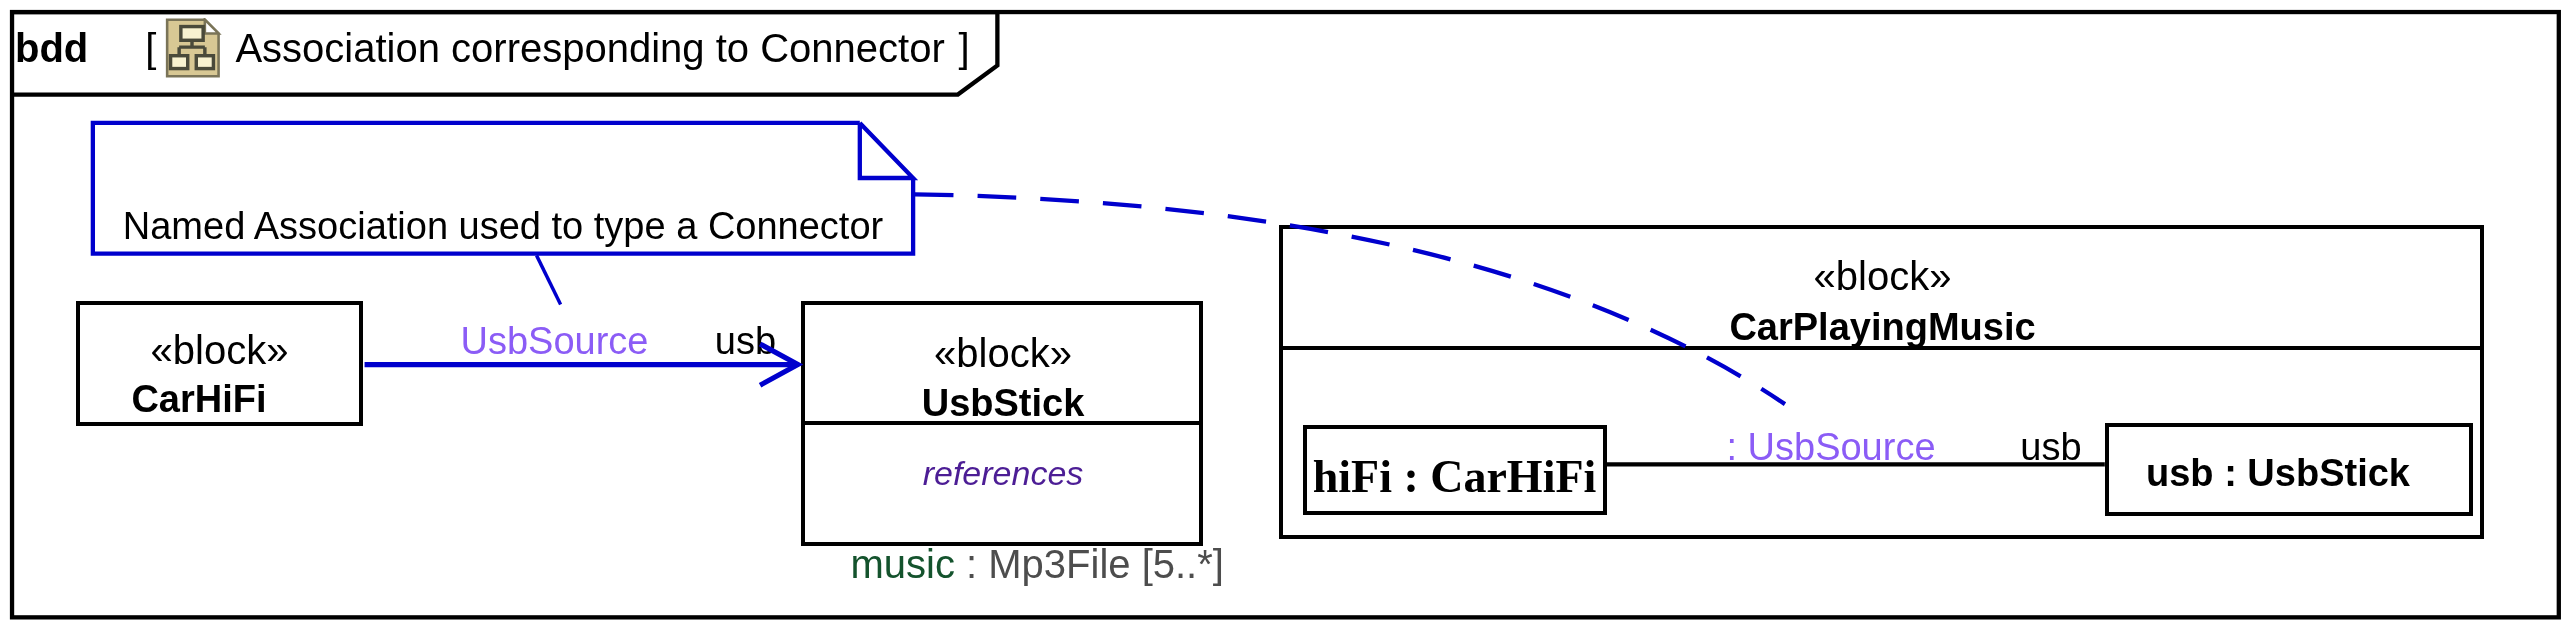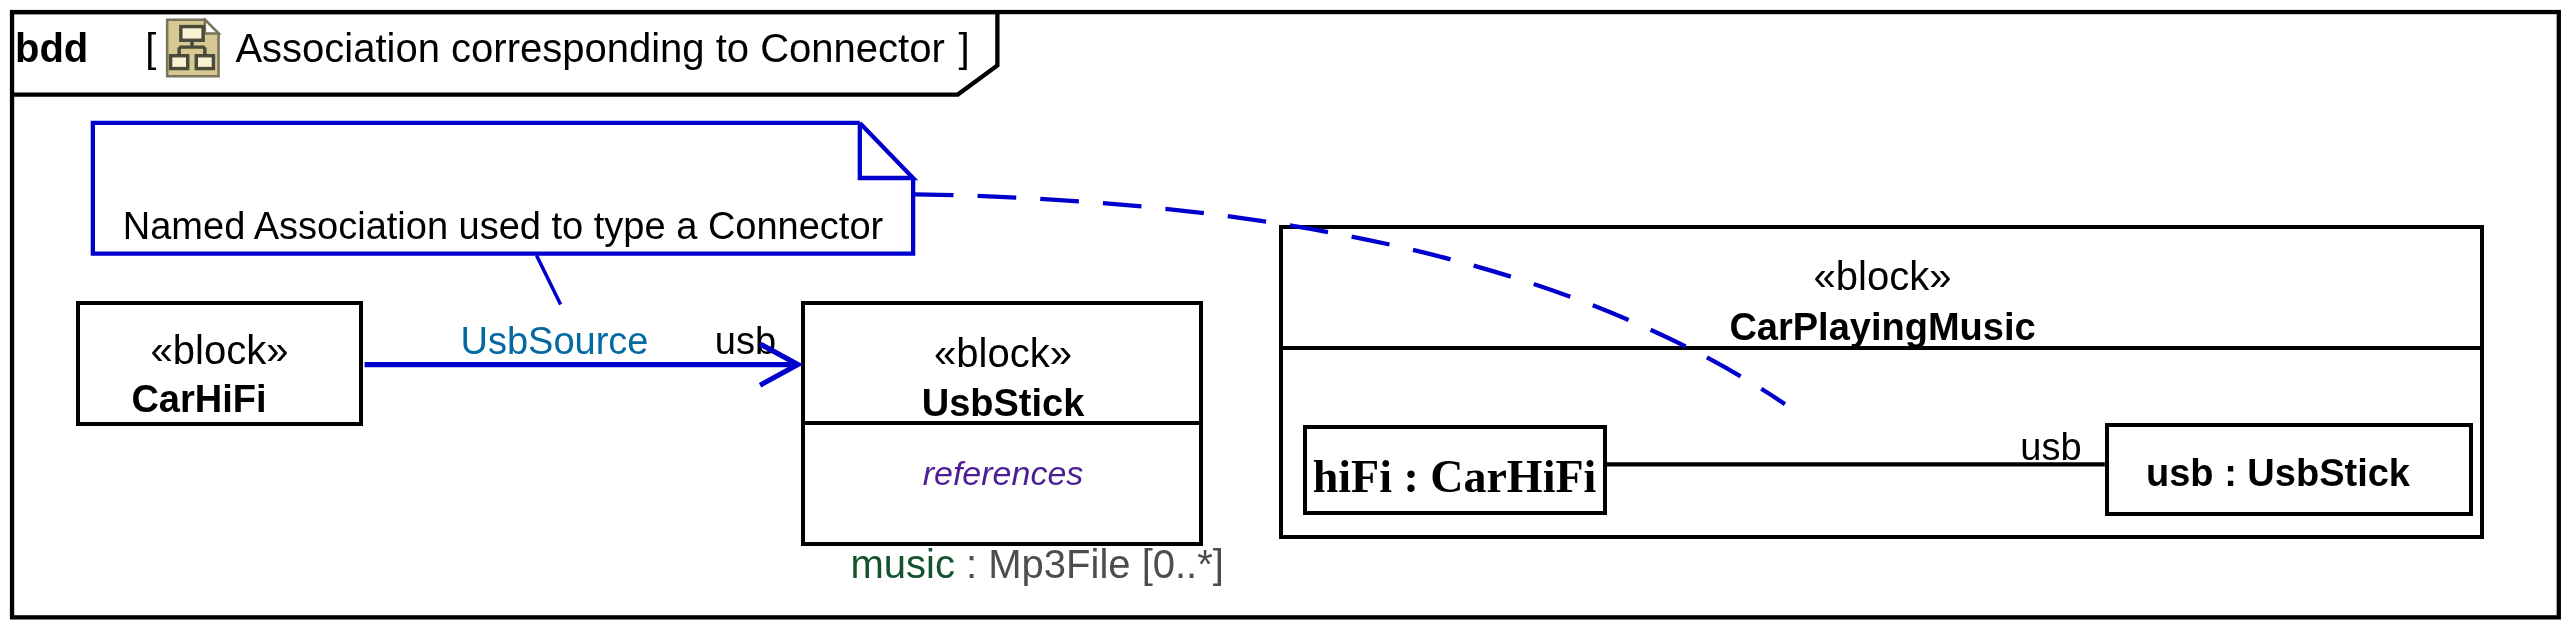--- a/index.html
+++ b/index.html
@@ -8,21 +8,21 @@
     width:2576px;height:638px;
     background:#ffffff;
     font-family:"Liberation Sans", sans-serif;
     color:#000;
     overflow:hidden;
   }
   .abs{position:absolute;}
   .lbl{font-size:40px;line-height:1.15;white-space:nowrap;}
   .center{text-align:center;margin-top:12px;}
   .bold{font-weight:bold;}
-  .blue{color:#0369a1;text-align:center;}
+  .blue{color:#8b5cf6;text-align:center;}
   .gray{color:#4c1d95;}
   .italic{font-style:italic;}
   .box{position:absolute;border:4.3px solid #000;background:#fff;box-sizing:border-box;}
   .compartment-divider{border-bottom:4.3px solid #000;box-sizing:border-box;}
   .pre{white-space:pre;}
   svg.overlay{position:absolute;left:0;top:0;pointer-events:none;}
   .tabrow{display:flex;align-items:center;}
 </style>
 </head>
 <body>
@@ -66,29 +66,30 @@
   <div class="abs lbl blue center" style="left:430px;top:308px;width:249px;font-size:38px;">UsbSource</div>
   <div class="abs lbl center" style="left:698px;top:308px;width:95px;font-size:38px;">usb</div>
 
   <div class="abs lbl center" style="left:80px;top:315px;width:279px;">«block»</div>
   <div class="abs lbl center bold" style="left:80px;top:366px;width:238px;font-size:38px;">CarHiFi</div>
 
   <div class="abs lbl center" style="left:806px;top:318px;width:394px;">«block»</div>
   <div class="abs lbl center bold" style="left:806px;top:370px;width:394px;font-size:38px;">UsbStick</div>
   <div class="abs lbl center gray italic" style="left:806px;top:442px;width:394px;font-size:34px;">references</div>
   <div class="abs lbl center pre" style="left:806px;top:483px;width:394px;">
-    <span style="color:#14532d;">music</span><span style="color:#4D4D4D;"> : Mp3File [0..*]</span>
+    <span style="color:#14532d;">music</span><span style="color:#4D4D4D;"> : Mp3File [5..*]</span>
   </div>
 
   <div class="abs lbl center" style="left:1284px;top:241px;width:1197px;">«block»</div>
   <div class="abs lbl center bold" style="left:1284px;top:294px;width:1197px;font-size:38px;">CarPlayingMusic</div>
 
   <div class="abs lbl center bold" style="left:1307px;top:439px;width:295px;font-size:46px;font-family:Liberation Serif, serif;">hiFi : CarHiFi</div>
   <div class="abs lbl center bold" style="left:2109px;top:440px;width:338px;font-size:38px;">usb : UsbStick</div>
 
+  <div class="abs lbl blue center" style="left:1702px;top:414px;width:258px;font-size:38px;">: UsbSource</div>
   <div class="abs lbl center" style="left:1978px;top:414px;width:146px;font-size:38px;">usb</div>
 
   <svg class="overlay" width="2576" height="638" viewBox="0 0 2996 742">
 
     <rect x="14" y="14" width="2962" height="704" fill="none" stroke="#000" stroke-width="5"></rect>
 
     <path d="M14 14 L1160 14 L1160 76 L1114 110 L14 110" fill="none" stroke="#000" stroke-width="5"></path>
 
     <path d="M1000 143 L108 143 L108 295 L1062 295 L1062 207" fill="none" stroke="#0000CD" stroke-width="5"></path>
     <path d="M1000 143 L1000 207 L1062 207 L1000 143" fill="none" stroke="#0000CD" stroke-width="5"></path>

